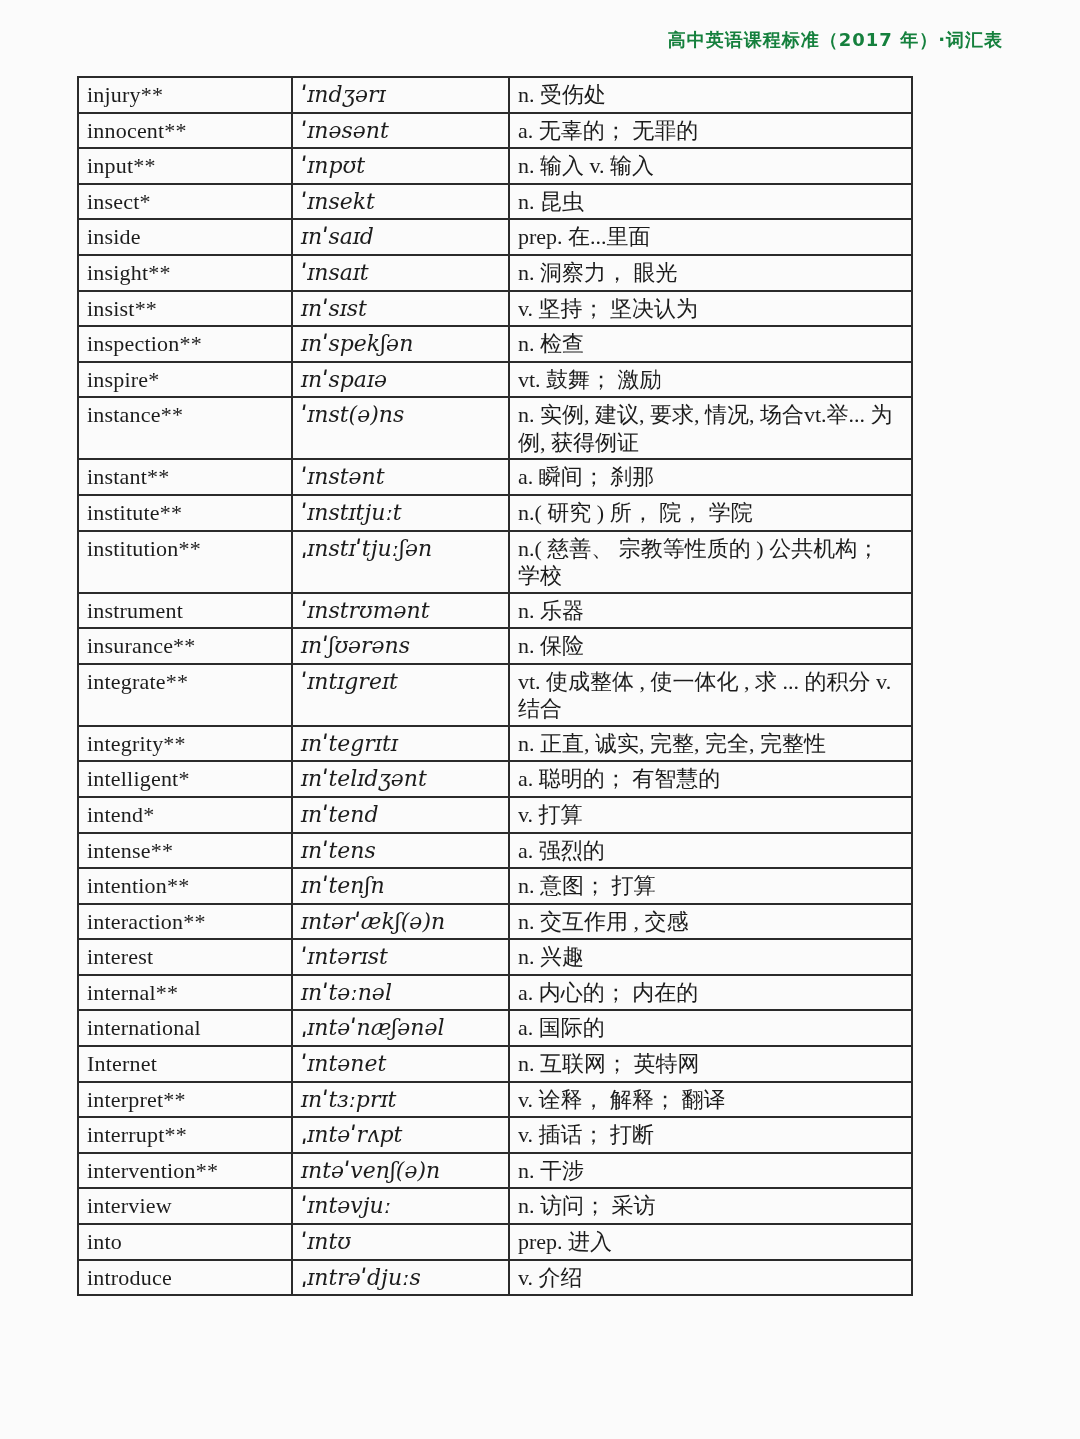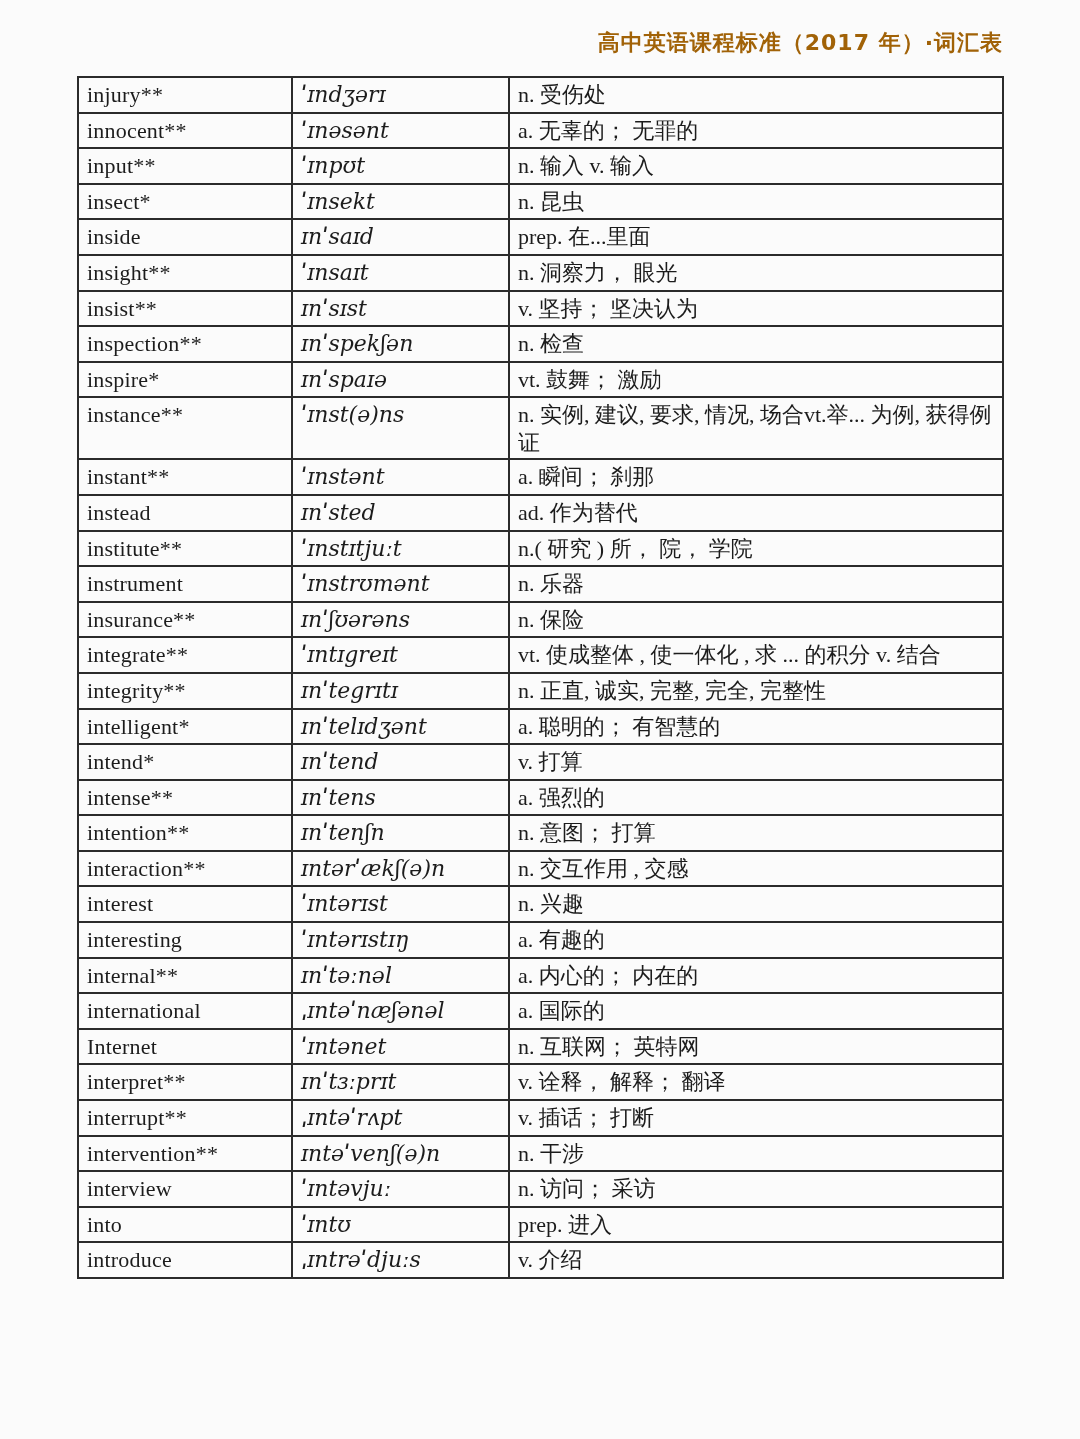--- a/index.html
+++ b/index.html
@@ -14,31 +14,31 @@
     background: #fbfbfb;
     overflow: hidden;
     font-family: "Liberation Serif", "DejaVu Serif", serif;
     color: #1c1c1c;
   }
   .page-header {
     position: absolute;
     top: 28px;
     right: 77px;
     font-family: "DejaVu Sans", "Liberation Sans", sans-serif;
-    font-size: 22px;
+    font-size: 18px;
     font-weight: 600;
     letter-spacing: 1px;
-    color: #a16207;
+    color: #15803d;
     white-space: nowrap;
   }
   table.vocab {
     position: absolute;
     left: 77px;
     top: 76px;
-    width: 927px;
+    width: 836px;
     border-collapse: collapse;
     table-layout: fixed;
   }
   table.vocab col.c-word { width: 214px; }
   table.vocab col.c-ipa  { width: 217px; }
   table.vocab td {
     border: 2px solid #2b2b2b;
     box-sizing: border-box;
     height: 35.6px;
     padding: 3px 8px 2px 8px;
@@ -123,30 +123,30 @@
           <td class="word-cell">instance**</td>
           <td class="ipa-cell">ˈɪnst(ə)ns</td>
           <td class="def-cell">n. 实例, 建议, 要求, 情况, 场合vt.举... 为例, 获得例证</td>
         </tr>
         <tr>
           <td class="word-cell">instant**</td>
           <td class="ipa-cell">ˈɪnstənt</td>
           <td class="def-cell">a. 瞬间； 刹那</td>
         </tr>
         <tr>
-          <td class="word-cell">instead</td>
-          <td class="ipa-cell">ɪnˈsted</td>
-          <td class="def-cell">ad. 作为替代</td>
-        </tr>
-        <tr>
           <td class="word-cell">institute**</td>
           <td class="ipa-cell">ˈɪnstɪtjuːt</td>
           <td class="def-cell">n.( 研究 ) 所， 院， 学院</td>
         </tr>
         <tr>
+          <td class="word-cell">institution**</td>
+          <td class="ipa-cell">ˌɪnstɪˈtjuːʃən</td>
+          <td class="def-cell">n.( 慈善、 宗教等性质的 ) 公共机构； 学校</td>
+        </tr>
+        <tr>
           <td class="word-cell">instrument</td>
           <td class="ipa-cell">ˈɪnstrʊmənt</td>
           <td class="def-cell">n. 乐器</td>
         </tr>
         <tr>
           <td class="word-cell">insurance**</td>
           <td class="ipa-cell">ɪnˈʃʊərəns</td>
           <td class="def-cell">n. 保险</td>
         </tr>
         <tr>
@@ -183,25 +183,20 @@
           <td class="word-cell">interaction**</td>
           <td class="ipa-cell">ɪntərˈækʃ(ə)n</td>
           <td class="def-cell">n. 交互作用 , 交感</td>
         </tr>
         <tr>
           <td class="word-cell">interest</td>
           <td class="ipa-cell">ˈɪntərɪst</td>
           <td class="def-cell">n. 兴趣</td>
         </tr>
         <tr>
-          <td class="word-cell">interesting</td>
-          <td class="ipa-cell">ˈɪntərɪstɪŋ</td>
-          <td class="def-cell">a. 有趣的</td>
-        </tr>
-        <tr>
           <td class="word-cell">internal**</td>
           <td class="ipa-cell">ɪnˈtəːnəl</td>
           <td class="def-cell">a. 内心的； 内在的</td>
         </tr>
         <tr>
           <td class="word-cell">international</td>
           <td class="ipa-cell">ˌɪntəˈnæʃənəl</td>
           <td class="def-cell">a. 国际的</td>
         </tr>
         <tr>

